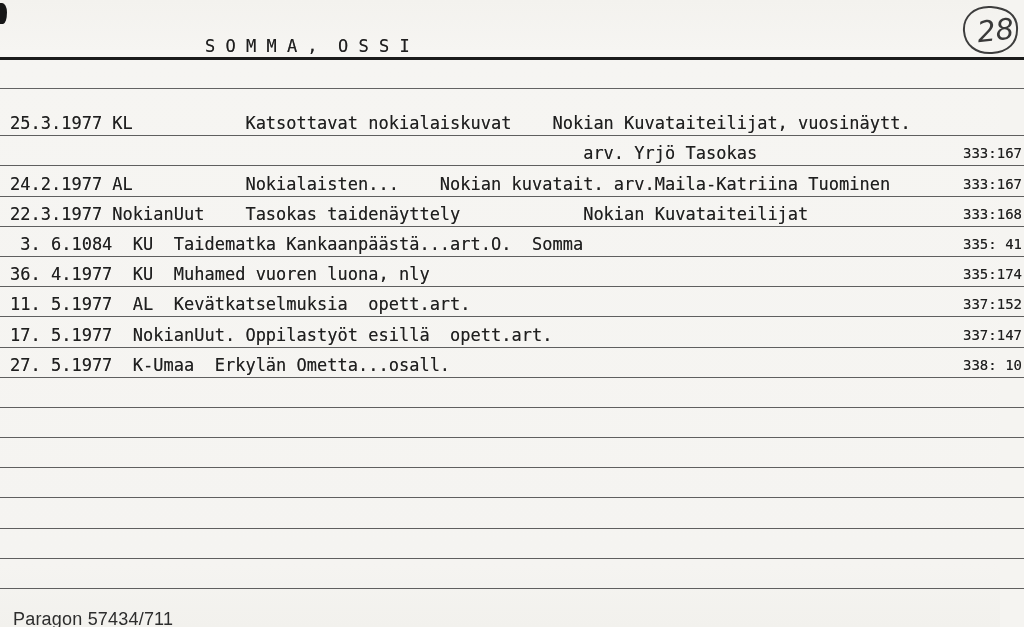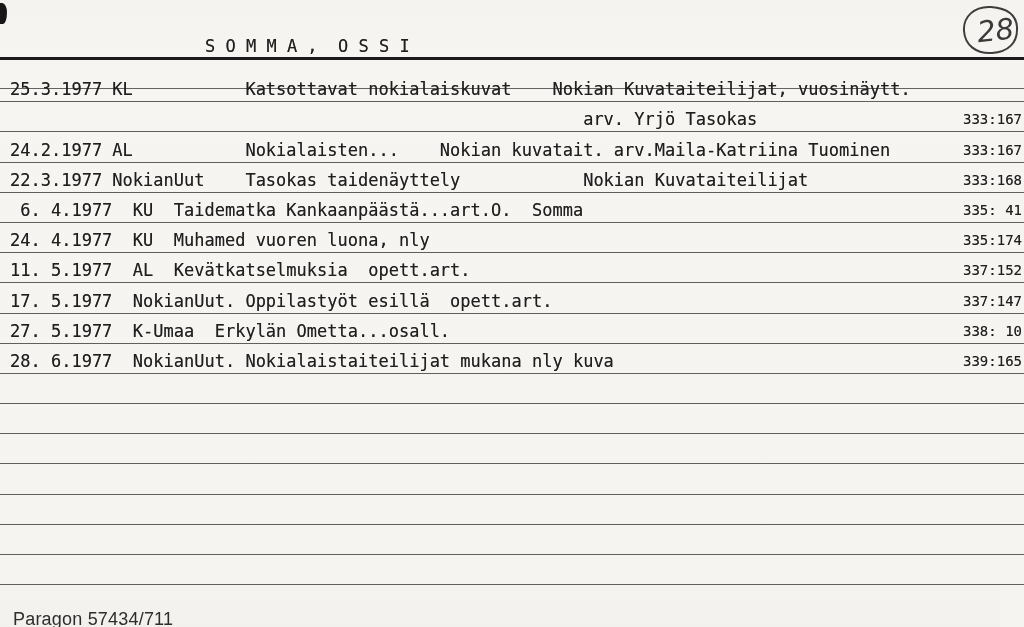--- a/index.html
+++ b/index.html
@@ -24,21 +24,21 @@
   }
   .rule-heavy {
     position: absolute; left: 0; top: 57px; width: 1024px; height: 3px;
     background: #1b1b1b;
   }
   .rule-light {
     position: absolute; left: 0; top: 88px; width: 1024px; height: 1px;
     background: #636363;
   }
   .badge { position: absolute; left: 956px; top: 1px; }
-  .rows { position: absolute; left: 0; top: 72px; width: 1024px; }
+  .rows { position: absolute; left: 0; top: 106px; width: 1024px; }
   .row {
     position: relative; width: 1024px; height: 30.2px;
     box-sizing: border-box; border-bottom: 1px solid #5f5f5f;
   }
   .row .left {
     position: absolute; left: 10px; bottom: 2px;
     font-size: 17px; line-height: 19px; color: #1f1f1f;
     white-space: pre; text-shadow: 0 0 0.5px rgba(20,20,20,0.55);
   }
   .row .ref {
@@ -80,42 +80,38 @@
     </div>
     <div class="row">
       <span class="left">24.2.1977 AL           Nokialaisten...    Nokian kuvatait. arv.Maila-Katriina Tuominen</span>
       <span class="ref">333:167</span>
     </div>
     <div class="row">
       <span class="left">22.3.1977 NokianUut    Tasokas taidenäyttely            Nokian Kuvataiteilijat</span>
       <span class="ref">333:168</span>
     </div>
     <div class="row">
-      <span class="left"> 6. 4.1977  KU  Taidematka Kankaanpäästä...art.O.  Somma</span>
+      <span class="left"> 3. 6.1084  KU  Taidematka Kankaanpäästä...art.O.  Somma</span>
       <span class="ref">335: 41</span>
     </div>
     <div class="row">
-      <span class="left">24. 4.1977  KU  Muhamed vuoren luona, nly</span>
+      <span class="left">36. 4.1977  KU  Muhamed vuoren luona, nly</span>
       <span class="ref">335:174</span>
     </div>
     <div class="row">
       <span class="left">11. 5.1977  AL  Kevätkatselmuksia  opett.art.</span>
       <span class="ref">337:152</span>
     </div>
     <div class="row">
       <span class="left">17. 5.1977  NokianUut. Oppilastyöt esillä  opett.art.</span>
       <span class="ref">337:147</span>
     </div>
     <div class="row">
       <span class="left">27. 5.1977  K-Umaa  Erkylän Ometta...osall.</span>
       <span class="ref">338: 10</span>
-    </div>
-    <div class="row">
-      <span class="left">28. 6.1977  NokianUut. Nokialaistaiteilijat mukana nly kuva</span>
-      <span class="ref">339:165</span>
     </div>
     <div class="row">
       <span class="left"></span>
       <span class="ref"></span>
     </div>
     <div class="row">
       <span class="left"></span>
       <span class="ref"></span>
     </div>
     <div class="row">

